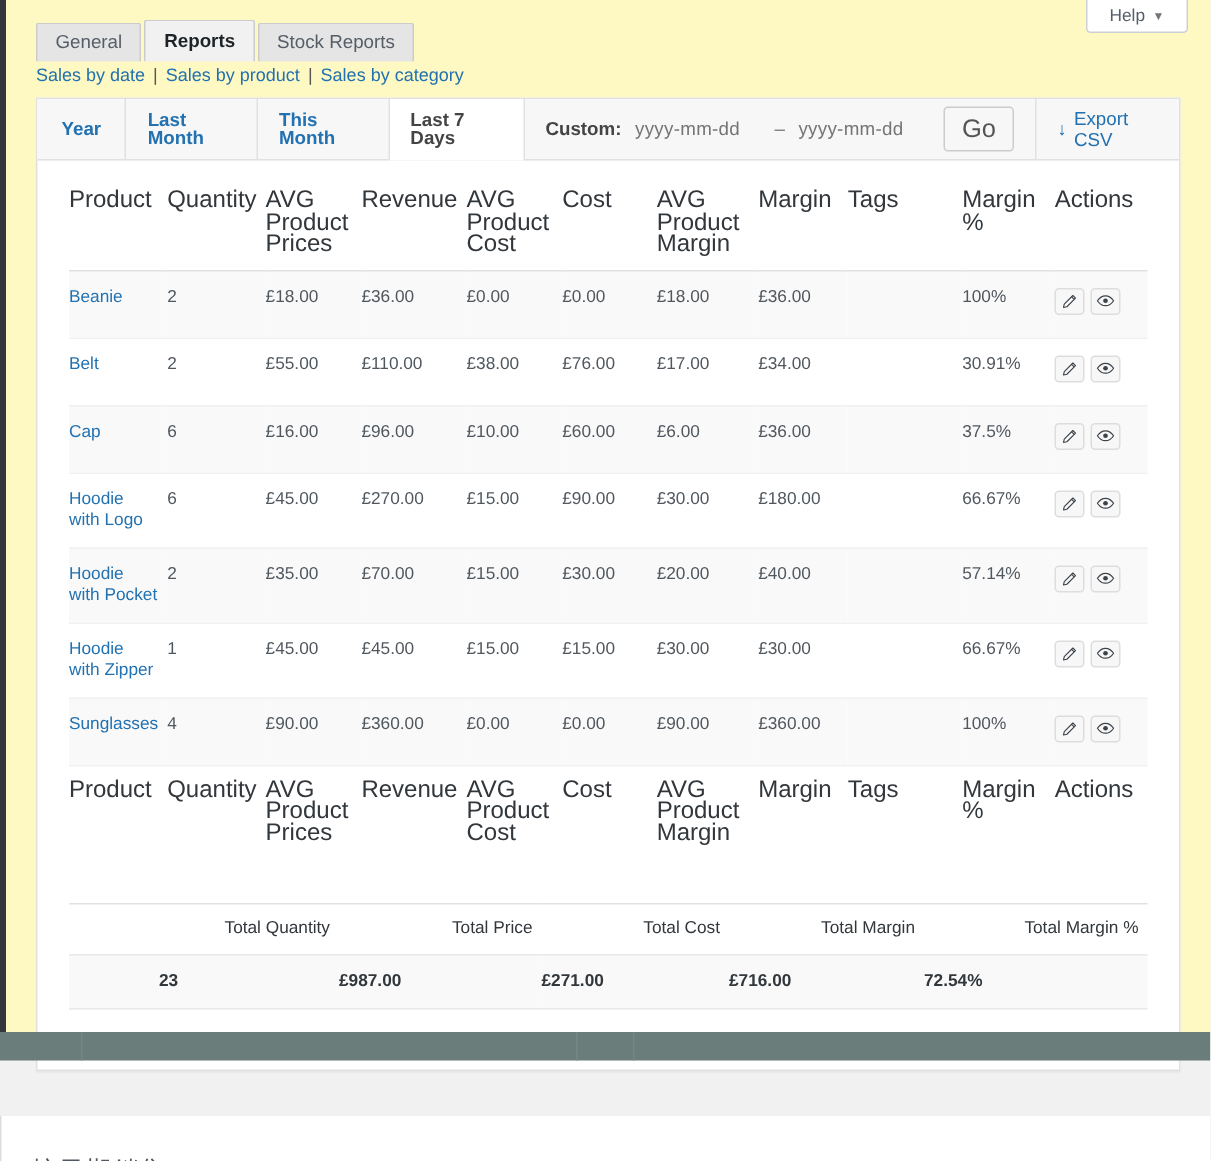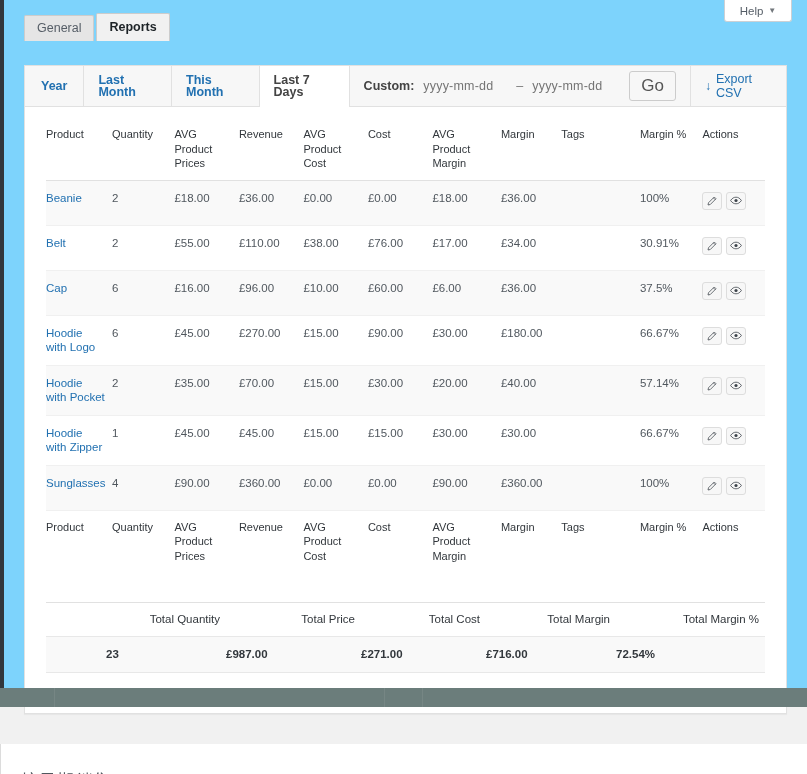--- a/index.html
+++ b/index.html
@@ -18,21 +18,21 @@
   }
   
   .left-rail {
     position: absolute; left: 0; top: 0;
     width: 4px; height: 688px;
     background: #32373c;
   }
   .canvas {
     position: absolute; left: 4px; top: 0;
     width: 803px; height: 688px;
-    background: #7dd3fc;
+    background: #fef9c3;
   }
 
   
   .help-btn {
     position: absolute; right: 15px; top: 0;
     width: 68px; height: 22px;
     background: #fff;
     border: 1px solid #ccd0d4;
     border-top: 0;
     border-radius: 0 0 3px 3px;
@@ -164,21 +164,21 @@
   table.report {
     width: 100%;
     border-collapse: collapse;
     font-size: 11.5px;
     color: #50575e;
   }
   table.report th {
     text-align: left;
     font-weight: normal;
     color: #32373c;
-    font-size: 11px;
+    font-size: 16px;
     padding: 9px 6px 9px 0;
     vertical-align: top;
     line-height: 14.5px;
     border-bottom: 1px solid #e1e1e1;
   }
   table.report tfoot th { border-bottom: none; border-top: 1px solid #e1e1e1; }
   table.report td {
     padding: 10px 6px 10px 0;
     vertical-align: top;
     line-height: 14.5px;
@@ -293,22 +293,32 @@
       <span class="caret">▼</span>
     </div>
 
     <div class="nav-tabs">
       <div class="nav-tab">
         <span>General</span>
       </div>
       <div class="nav-tab active">
         <span>Reports</span>
       </div>
+      <div class="nav-tab">
+        <span>Stock Reports</span>
+      </div>
     </div>
 
+    <div class="subnav">
+      <a>Sales by date</a>
+      <span class="sep">|</span>
+      <a>Sales by product</a>
+      <span class="sep">|</span>
+      <a>Sales by category</a>
+    </div>
 
     <div class="panel">
 
       <div class="range-bar">
         <div class="range-item first">
           <span>Year</span>
         </div>
         <div class="range-item">
           <span>Last Month</span>
         </div>

